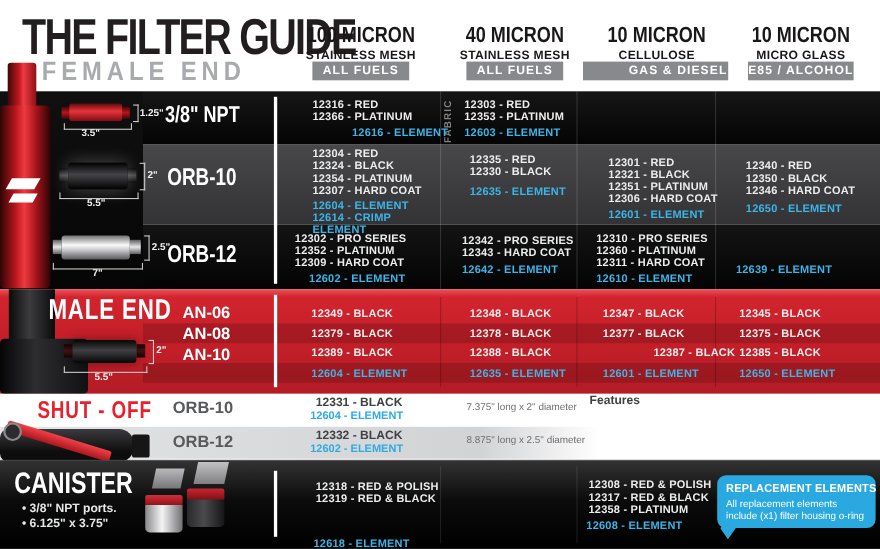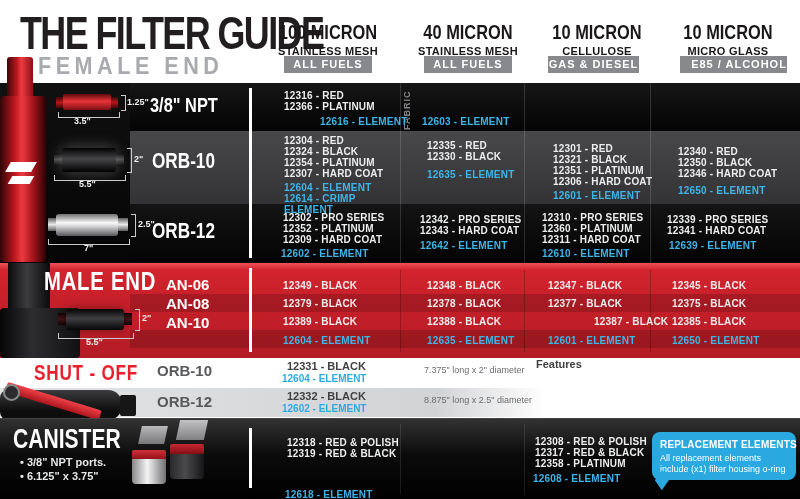--- a/index.html
+++ b/index.html
@@ -55,27 +55,27 @@
   <div class="abs colhead" style="left:398px;top:21px;">
     <div class="micron condc">40 MICRON</div>
     <div class="media">STAINLESS MESH</div>
   </div>
   <div class="abs badge" style="left:424px;top:56px;width:88px;">ALL FUELS</div>
 
   <div class="abs colhead" style="left:527px;top:21px;">
     <div class="micron condc">10 MICRON</div>
     <div class="media">CELLULOSE</div>
   </div>
-  <div class="abs badge" style="left:548px;top:56px;width:91px;">GAS &amp; DIESEL</div>
+  <div class="abs badge" style="left:530px;top:56px;width:91px;padding-left:41px;">GAS &amp; DIESEL</div>
 
   <div class="abs colhead" style="left:658px;top:21px;">
     <div class="micron condc">10 MICRON</div>
     <div class="media">MICRO GLASS</div>
   </div>
-  <div class="abs badge" style="left:680px;top:56px;width:96px;padding-left:11px;">E85 / ALCOHOL</div>
+  <div class="abs badge" style="left:680px;top:56px;width:96px;">E85 / ALCOHOL</div>
 
   <div class="abs" style="left:0;top:83px;width:130px;height:180px;background:linear-gradient(180deg,#101011,#050506);"></div>
   <div class="abs" style="left:130px;top:83px;width:670px;height:48px;background:linear-gradient(180deg,#161616,#040404);"></div>
   <div class="abs" style="left:130px;top:131px;width:670px;height:73px;background:linear-gradient(180deg,#48484b,#333335);"></div>
   <div class="abs" style="left:130px;top:204px;width:670px;height:59px;background:linear-gradient(180deg,#141414,#030303);"></div>
 
   <div class="abs">
     <div class="abs" style="left:7px;top:57px;width:26px;height:42px;border-radius:3px;background:linear-gradient(90deg,#3f0708,#c01920 40%,#ee3a40 55%,#8c1015);"></div>
     <div class="abs" style="left:0;top:96px;width:46px;height:166px;border-radius:4px;background:linear-gradient(90deg,#2f0506,#b5161c 30%,#ee3a40 48%,#a3141a 72%,#2b0405);"></div>
     <div class="abs" style="left:8px;top:162px;width:26px;height:10px;background:#fff;transform:skewX(-30deg);"></div>
@@ -118,20 +118,22 @@
   <div class="abs hair" style="left:400px;top:83px;height:180px;background:rgba(255,255,255,.14);"></div>
   <div class="abs hair" style="left:524px;top:83px;height:180px;background:rgba(255,255,255,.14);"></div>
   <div class="abs hair" style="left:650px;top:83px;height:180px;background:rgba(255,255,255,.14);"></div>
   <div class="abs vsep" style="left:249px;top:88px;height:170px;"></div>
 
   <div class="abs fabric" style="left:402px;top:92px;height:38px;">FABRIC</div>
 
   <div class="abs plist" style="left:284px;top:90px;width:112px;">12316 - RED
 12366 - PLATINUM</div>
   <div class="abs elist" style="left:284px;top:116px;width:112px;margin-left:36px;">12616 - ELEMENT</div>
+  <div class="abs plist" style="left:422px;top:90px;width:100px;">12303 - RED
+12353 - PLATINUM</div>
   <div class="abs elist" style="left:422px;top:116px;width:100px;">12603 - ELEMENT</div>
 
   <div class="abs plist" style="left:284px;top:135px;width:112px;">12304 - RED
 12324 - BLACK
 12354 - PLATINUM
 12307 - HARD COAT</div>
   <div class="abs elist" style="left:284px;top:182px;width:118px;">12604 - ELEMENT
 12614 - CRIMP ELEMENT</div>
   <div class="abs plist" style="left:427px;top:140px;width:100px;">12335 - RED
 12330 - BLACK</div>
@@ -139,33 +141,31 @@
   <div class="abs plist" style="left:553px;top:143px;width:100px;">12301 - RED
 12321 - BLACK
 12351 - PLATINUM
 12306 - HARD COAT</div>
   <div class="abs elist" style="left:553px;top:190px;width:100px;">12601 - ELEMENT</div>
   <div class="abs plist" style="left:678px;top:146px;width:110px;">12340 - RED
 12350 - BLACK
 12346 - HARD COAT</div>
   <div class="abs elist" style="left:678px;top:185px;width:110px;">12650 - ELEMENT</div>
 
-  <div class="abs plist" style="left:283px;top:212px;width:116px;">12302 - PRO SERIES
+  <div class="abs plist" style="left:268px;top:212px;width:116px;">12302 - PRO SERIES
 12352 - PLATINUM
 12309 - HARD COAT</div>
   <div class="abs elist" style="left:281px;top:248px;width:116px;">12602 - ELEMENT</div>
   <div class="abs plist" style="left:420px;top:214px;width:106px;">12342 - PRO SERIES
 12343 - HARD COAT</div>
   <div class="abs elist" style="left:420px;top:240px;width:106px;">12642 - ELEMENT</div>
   <div class="abs plist" style="left:542px;top:212px;width:108px;">12310 - PRO SERIES
 12360 - PLATINUM
 12311 - HARD COAT</div>
   <div class="abs elist" style="left:542px;top:248px;width:108px;">12610 - ELEMENT</div>
-  <div class="abs plist" style="left:667px;top:214px;width:116px;">12339 - PRO SERIES
-12341 - HARD COAT</div>
   <div class="abs elist" style="left:669px;top:240px;width:116px;">12639 - ELEMENT</div>
 
   <div class="abs" style="left:0;top:263px;width:800px;height:95px;background:linear-gradient(180deg,#ee5158 0,#d2242e 7px,#c51f29 45%,#b41c25 100%);"></div>
   <div class="abs" style="left:130px;top:294px;width:670px;height:18px;background:rgba(0,0,0,.16);"></div>
   <div class="abs" style="left:130px;top:330px;width:670px;height:18px;background:rgba(0,0,0,.16);"></div>
   <div class="abs hair" style="left:400px;top:270px;height:82px;background:rgba(0,0,0,.22);"></div>
   <div class="abs hair" style="left:524px;top:270px;height:82px;background:rgba(0,0,0,.22);"></div>
   <div class="abs hair" style="left:650px;top:270px;height:82px;background:rgba(0,0,0,.22);"></div>
   <div class="abs vsep" style="left:249px;top:268px;height:84px;"></div>
 

